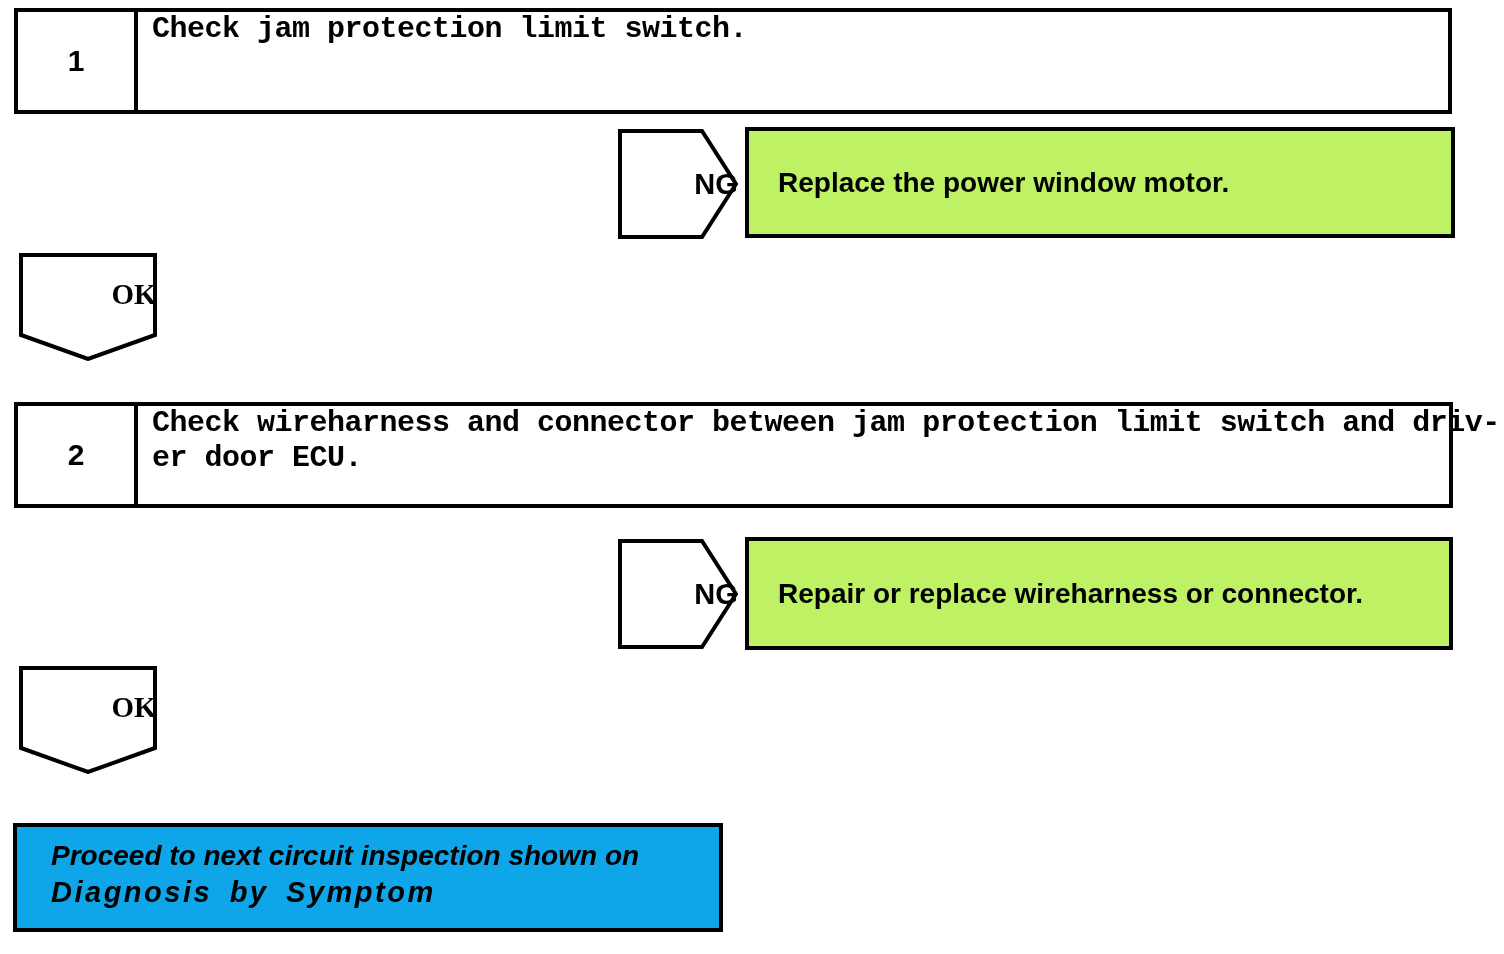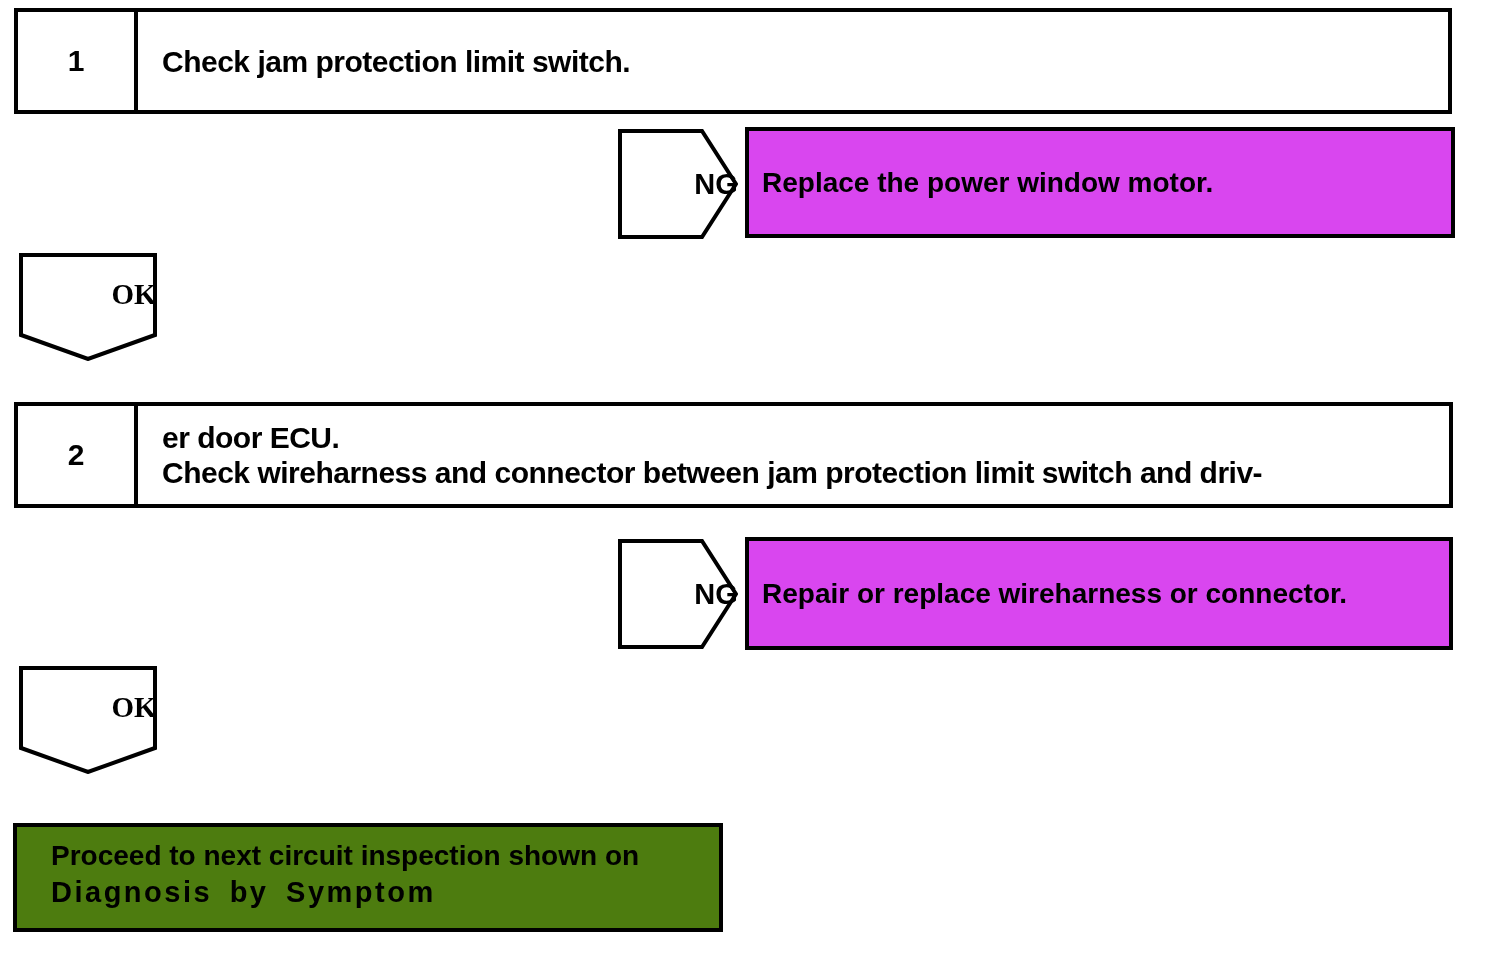--- a/index.html
+++ b/index.html
@@ -34,50 +34,51 @@
     flex: 0 0 auto;
   }
   .num-cell span {
     font-size: 30px;
     font-weight: bold;
   }
   .instr-cell {
     flex: 1 1 auto;
     display: flex;
     flex-direction: column;
-    justify-content: center;
-    padding-left: 24px;
+    padding-left: 14px;
+    font-family: Liberation Mono, monospace;
   }
   .instr-cell span {
     display: block;
     font-size: 30px;
     font-weight: bold;
     line-height: 35px;
     letter-spacing: -0.5px;
     white-space: nowrap;
   }
 
   
   .result-box {
     border: 4px solid #000;
-    background: #d946ef;
+    background: #bef264;
     display: flex;
     align-items: center;
-    padding-left: 13px;
+    padding-left: 29px;
   }
   .result-box span {
     font-size: 28px;
     font-weight: bold;
     white-space: nowrap;
   }
 
   .terminal-box {
     border: 4px solid #000;
-    background: #4d7c0f;
+    background: #0ea5e9;
     padding: 10px 0 0 34px;
+    font-style: italic;
   }
   .terminal-line-1 {
     display: block;
     font-size: 28px;
     font-weight: bold;
     line-height: 37px;
     white-space: nowrap;
   }
   .terminal-line-2 {
     display: block;
@@ -133,22 +134,22 @@
     <polygon points="2,2 136,2 136,82 69,106 2,82" fill="#ffffff" stroke="#000000" stroke-width="4"></polygon>
   </svg>
   <div class="shape-label ok-label-area">OK</div>
 </div>
 
 <div class="abs step-box" style="left:14px; top:402px; width:1439px; height:106px;">
   <div class="num-cell">
     <span>2</span>
   </div>
   <div class="instr-cell">
+    <span>Check wireharness and connector between jam protection limit switch and driv-</span>
     <span>er door ECU.</span>
-    <span>Check wireharness and connector between jam protection limit switch and driv-</span>
   </div>
 </div>
 
 <div class="shape-wrap" style="left:618px; top:539px; width:120px; height:110px;">
   <svg width="120" height="110" viewBox="0 0 120 110">
     <polygon points="2,2 84,2 118,55 84,108 2,108" fill="#ffffff" stroke="#000000" stroke-width="4"></polygon>
   </svg>
   <div class="shape-label ng-label-area">NG</div>
 </div>
 

